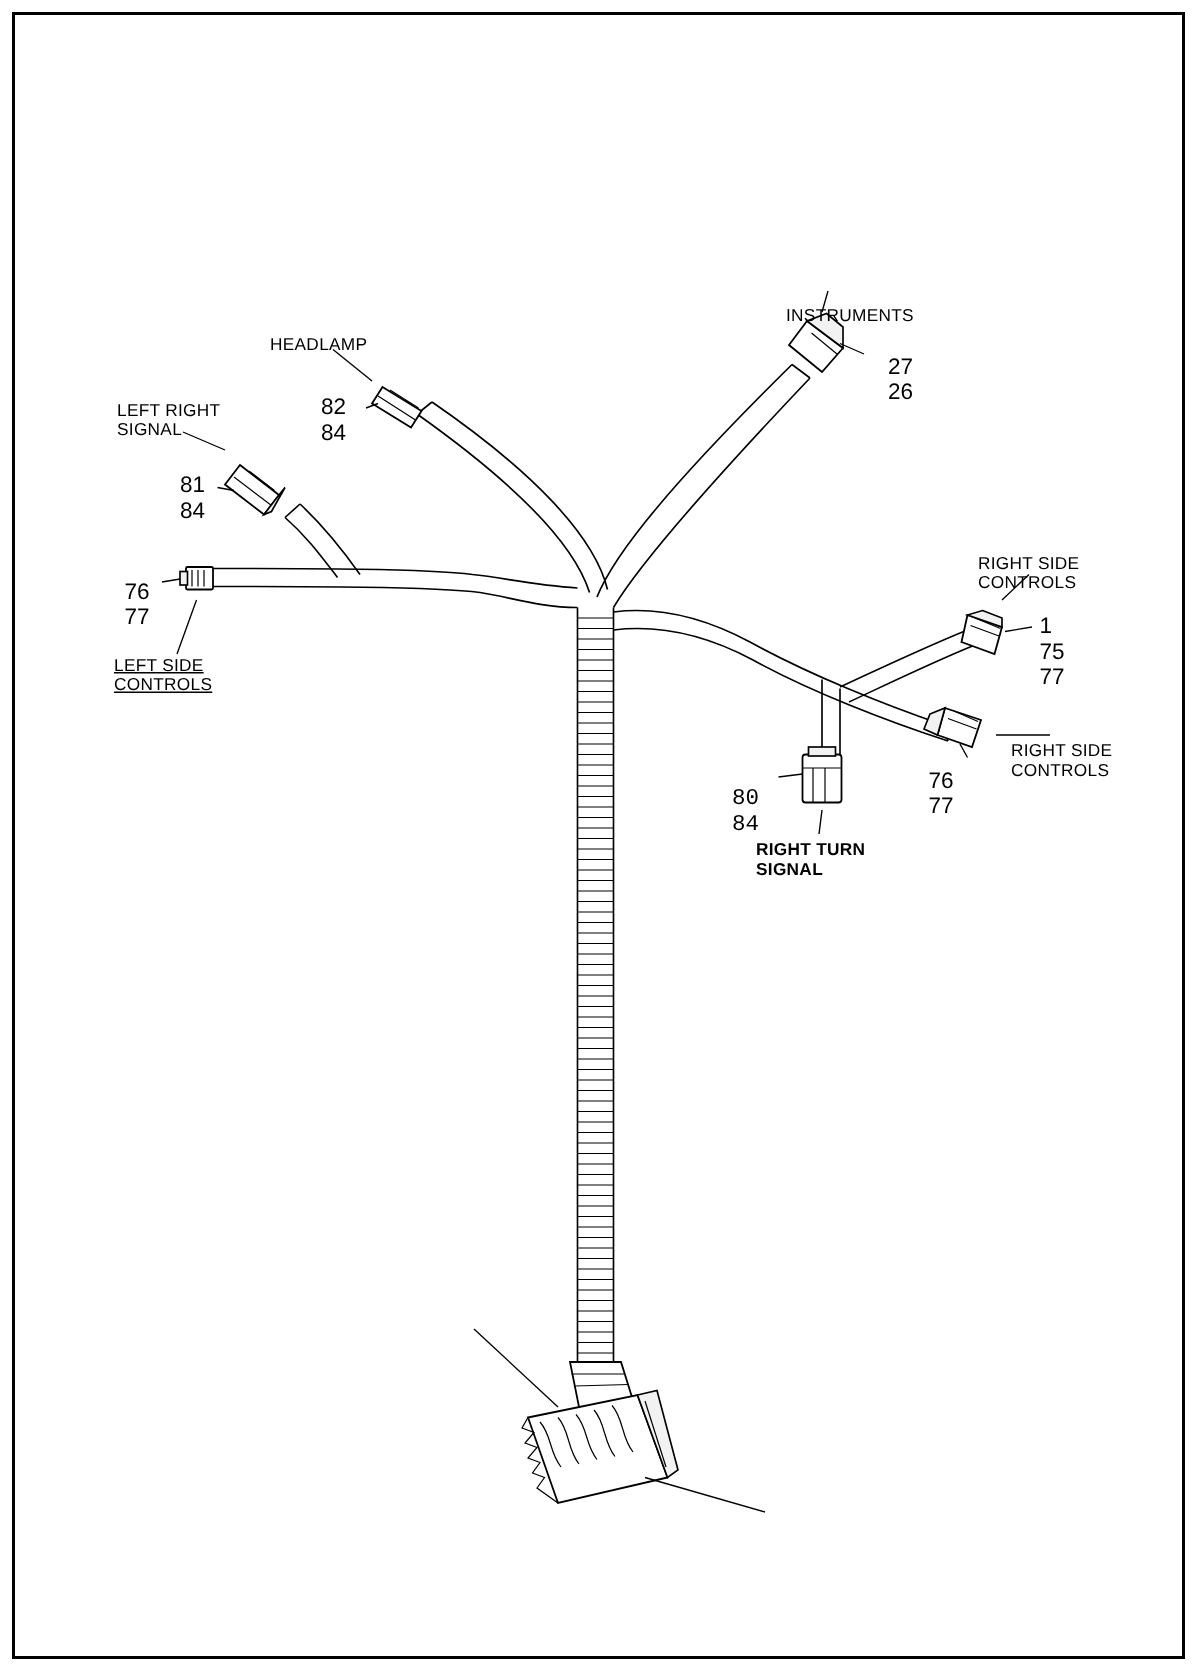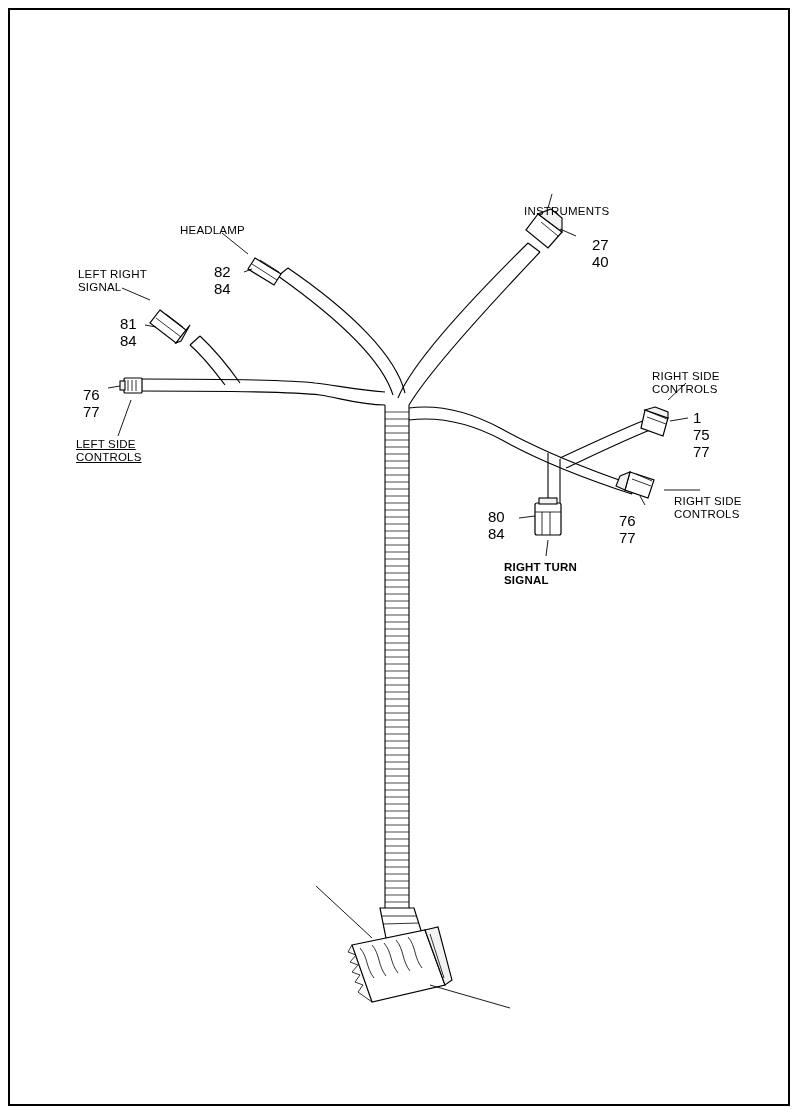--- a/index.html
+++ b/index.html
@@ -317,37 +317,37 @@
   <div class="label left-align" style="left:652px; top:370px;">RIGHT SIDE
 CONTROLS</div>
 
   <div class="label left-align" style="left:674px; top:495px;">RIGHT SIDE
 CONTROLS</div>
 
   <div class="label left-align" style="left:504px; top:561px;font-weight:bold;">RIGHT TURN
 SIGNAL</div>
 
   <div class="callout" style="left:592px; top:236px;">27
-40</div>
+26</div>
 
   <div class="callout" style="left:214px; top:263px;">82
 84</div>
 
   <div class="callout" style="left:120px; top:315px;">81
 84</div>
 
   <div class="callout" style="left:83px; top:386px;">76
 77</div>
 
   <div class="callout" style="left:693px; top:409px;">1
 75
 77</div>
 
   <div class="callout" style="left:619px; top:512px;">76
 77</div>
 
-  <div class="callout" style="left:488px; top:508px;">80
+  <div class="callout" style="left:488px; top:524px;font-family:Liberation Mono, monospace;">80
 84</div>
 
 
   <div id="footer-note"> </div>
 
 </div>
 
 </body></html>

